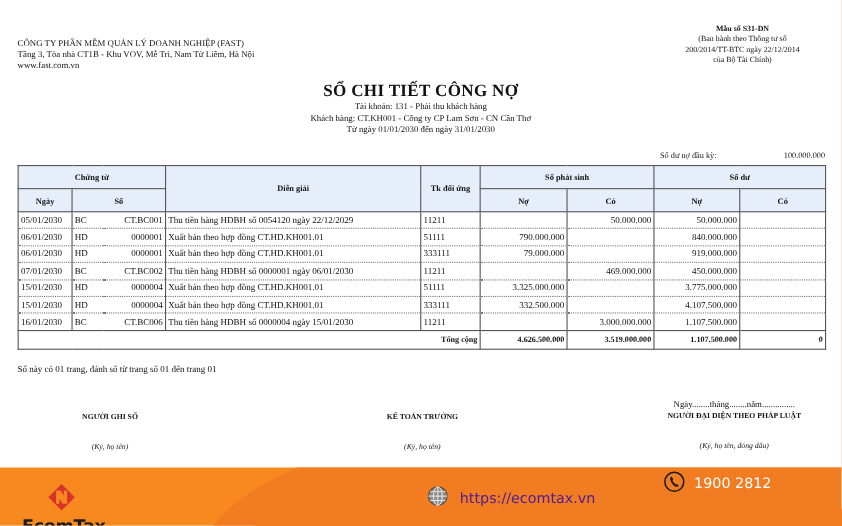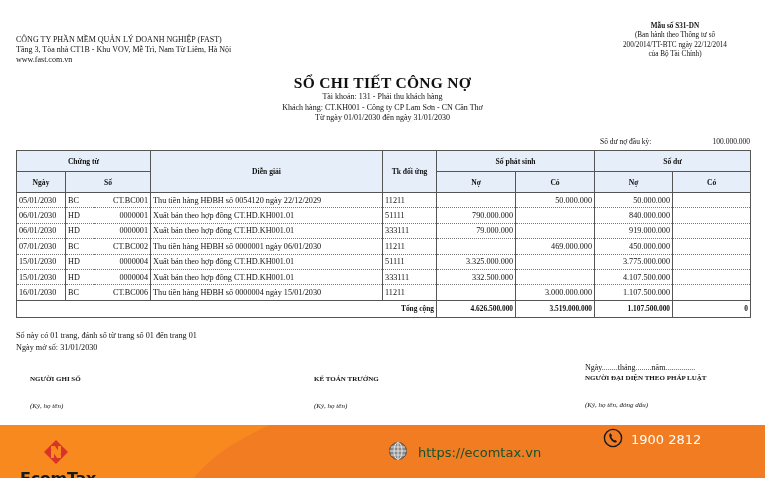--- a/index.html
+++ b/index.html
@@ -22,30 +22,30 @@
   table.ledger th { background: #e6eefa; font-weight: bold; font-size: 7.6px; border: 1.2px solid #555; height: 21px; text-align: center; }
   table.ledger td { border-left: 1.2px solid #555; border-right: 1.2px solid #555; border-bottom: 1px dotted #777; height: 15.4px; padding: 0 2px; white-space: nowrap; overflow: hidden; }
   table.ledger td.r { text-align: right; }
   table.ledger td.nb-r { border-right: none; }
   table.ledger td.nb-l { border-left: none; }
   table.ledger tr.total td { border: 1.2px solid #555; font-weight: bold; font-size: 7.4px; height: 17px; }
   table.ledger tr.last td { border-bottom: 1.2px solid #555; }
 
   .notes { position: absolute; left: 16px; top: 330px; font-size: 8.2px; line-height: 12px; }
 
-  .sign { position: absolute; text-align: left; font-size: 7px; }
+  .sign { position: absolute; text-align: center; font-size: 7px; }
   .sign .role { font-weight: bold; line-height: 10px; }
   .sign .hint { font-style: italic; line-height: 12px; margin-top: 16px; }
   .sign .date { font-size: 8px; line-height: 10px; }
 
   .footer { position: absolute; left: 0; top: 425px; width: 765px; height: 53px; background: #f7891f; overflow: hidden; font-family: "DejaVu Sans", sans-serif; }
   .footer .wave { position: absolute; left: 180px; top: -60px; width: 900px; height: 300px; border-radius: 50%; background: #f17c22; }
   .footer .logo { position: absolute; left: 16px; top: 14px; display: flex; align-items: center; flex-direction: column; }
   .footer .logo-text { font-size: 16px; font-weight: bold; color: #1a1a1a; margin-left: 4px; letter-spacing: -0.3px; }
-  .footer .web { position: absolute; left: 388px; top: 16px; display: flex; align-items: center; color: #14532d; font-size: 13px; }
+  .footer .web { position: absolute; left: 388px; top: 16px; display: flex; align-items: center; color: #4c1d95; font-size: 13px; }
   .footer .phone { position: absolute; left: 603px; top: 3px; display: flex; align-items: center; color: #fff; font-size: 13px; }
   .footer .icon { display: inline-block; margin-right: 10px; }
 </style>
 </head>
 <body>
 
 <div class="doc">
 
   <div class="company">
     <div>CÔNG TY PHẦN MỀM QUẢN LÝ DOANH NGHIỆP (FAST)</div>
@@ -184,21 +184,20 @@
         <td class="r">4.626.500.000</td>
         <td class="r">3.519.000.000</td>
         <td class="r">1.107.500.000</td>
         <td class="r">0</td>
       </tr>
     </tbody>
   </table>
 
   <div class="notes">
     <div>Sổ này có 01 trang, đánh số từ trang số 01 đến trang 01</div>
-    <div>Ngày mở sổ: 31/01/2030</div>
   </div>
 
   <div class="sign" style="left:30px; top:374px; width:140px;">
     <div class="role">NGƯỜI GHI SỔ</div>
     <div class="hint">(Ký, họ tên)</div>
   </div>
 
   <div class="sign" style="left:314px; top:374px; width:140px;">
     <div class="role">KẾ TOÁN TRƯỞNG</div>
     <div class="hint">(Ký, họ tên)</div>

